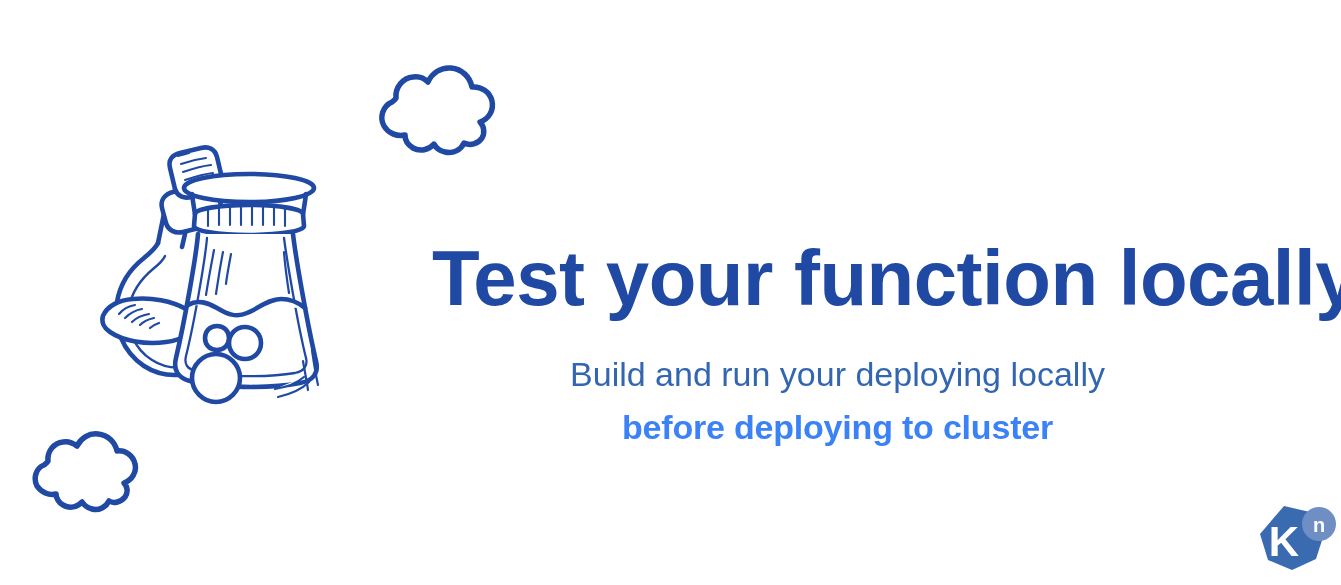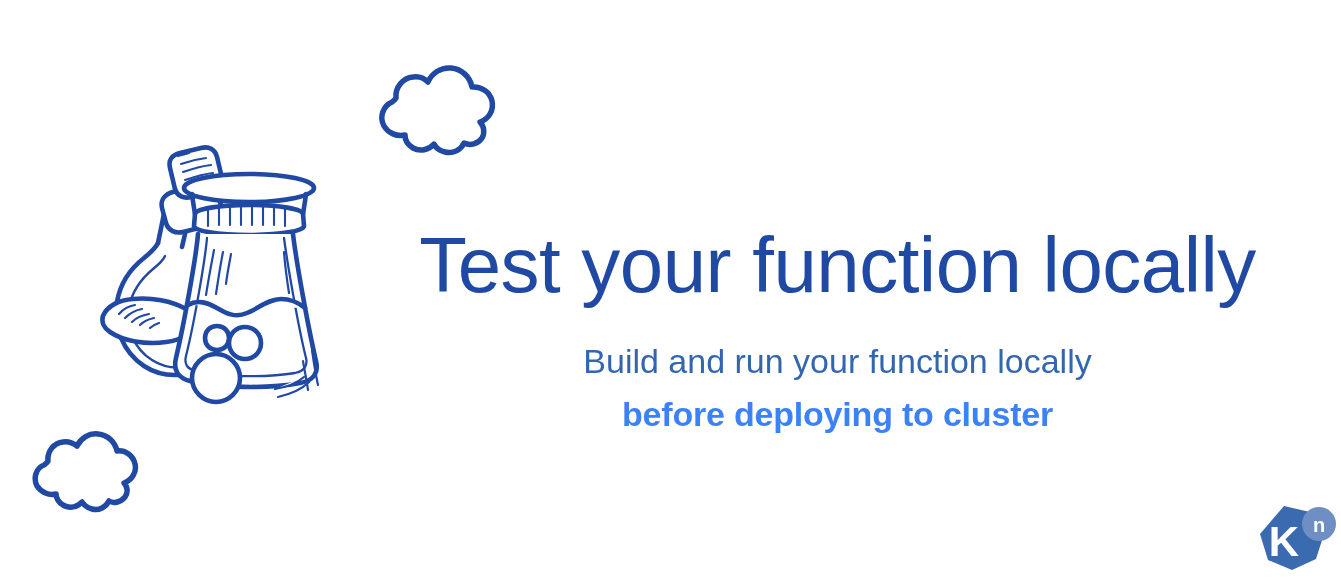--- a/index.html
+++ b/index.html
@@ -53,25 +53,25 @@
   .text-block {
     position: absolute;
     left: 415px;
     top: 218px;
     width: 845px;
     text-align: center;
   }
   .headline {
     font-family: "Liberation Sans", sans-serif;
     font-size: 78px;
-    font-weight: 400;
+    font-weight: 700;
     line-height: 1.12;
     letter-spacing: -0.5px;
     color: #2049A4;
-    margin: 4px;
+    margin: 17px;
     white-space: nowrap;
   }
   .sub-wrap {
     margin-top: 26px;
   }
   .sub-line {
     font-family: "Liberation Sans", sans-serif;
     font-size: 34px;
     font-weight: 400;
     line-height: 1.55;
@@ -188,21 +188,21 @@
           <path d="M213 247c12-2 22-6 29-12"></path>
           <path d="M216 255c13-3 24-8 31-15"></path>
         </g>
       </g>
     </svg>
   </div>
 
   <div class="text-block">
     <h1 class="headline">Test your function locally</h1>
     <div class="sub-wrap">
-      <p class="sub-line">Build and run your function locally</p>
+      <p class="sub-line">Build and run your deploying locally</p>
       <p class="sub-line strong">before deploying to cluster</p>
     </div>
   </div>
 
   <div class="art logo">
     <svg viewBox="0 0 92 86" width="92" height="86" xmlns="http://www.w3.org/2000/svg" aria-hidden="true">
 
       <polygon points="36,8 62,14 76,36 68,61 44,72 20,62 12,36" fill="#3A6BB0"></polygon>
 
       <circle cx="71" cy="26" r="17" fill="#6F8FC4"></circle>

